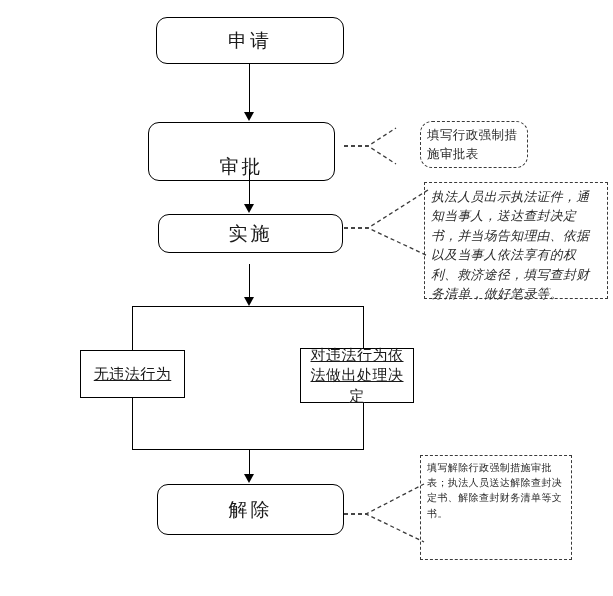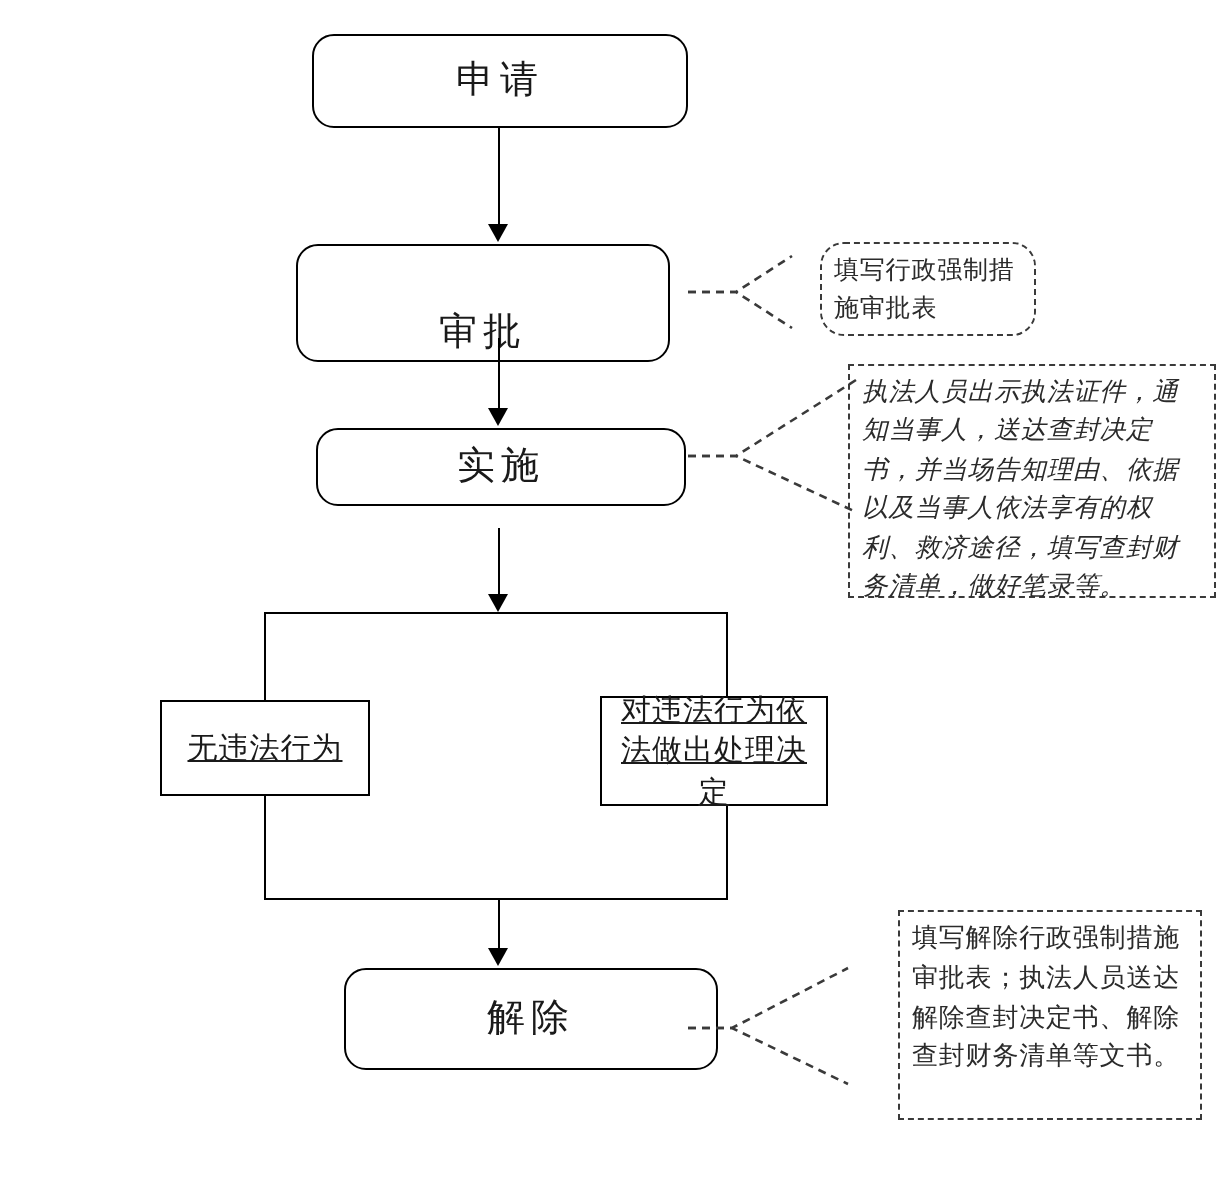--- a/index.html
+++ b/index.html
@@ -33,39 +33,39 @@
     letter-spacing: 0.5px;
   }
   .pbox.main  { font-size: 19px; letter-spacing: 3px; border-radius: 11px; }
   .pbox.small { font-size: 15px; letter-spacing: 0.5px; text-decoration: underline; }
 
   #box-apply    { left: 156px; top: 17px;  width: 188px; height: 47px; }
   #box-approve  { left: 148px; top: 122px; width: 187px; height: 59px; align-items: flex-end; }
   #box-execute  { left: 158px; top: 214px; width: 185px; height: 39px; }
   #box-nolaw    { left: 80px;  top: 350px; width: 105px; height: 48px; }
   #box-decision { left: 300px; top: 348px; width: 114px; height: 55px; padding: 0 4px; }
-  #box-release  { left: 172px; top: 484px; width: 187px; height: 51px; }
+  #box-release  { left: 157px; top: 484px; width: 187px; height: 51px; }
 
   
   .nbox {
     position: absolute;
     box-sizing: border-box;
     border: 1.3px dashed #3a3a3a;
     background: #ffffff;
     color: #2b2b2b;
     font-size: 12.5px;
     line-height: 1.48;
     letter-spacing: 0.4px;
     padding: 4px 5px 4px 6px;
     text-align: left;
     word-break: break-all;
   }
-  #note-approve { left: 410px; top: 121px; width: 108px; height: 47px; border-radius: 12px; }
+  #note-approve { left: 420px; top: 121px; width: 108px; height: 47px; border-radius: 12px; }
   #note-execute { left: 424px; top: 182px; width: 184px; height: 117px; font-size: 12.8px; line-height: 1.52; font-style: italic; }
-  #note-release { left: 420px; top: 455px; width: 152px; height: 105px; font-size: 13px; line-height: 1.52; margin-left: 29px; }
+  #note-release { left: 420px; top: 455px; width: 152px; height: 105px; font-size: 10px; line-height: 1.52; }
 
   
   .vline {
     position: absolute;
     width: 0;
     border-left: 1.5px solid #000000;
   }
   .hline {
     position: absolute;
     height: 0;

